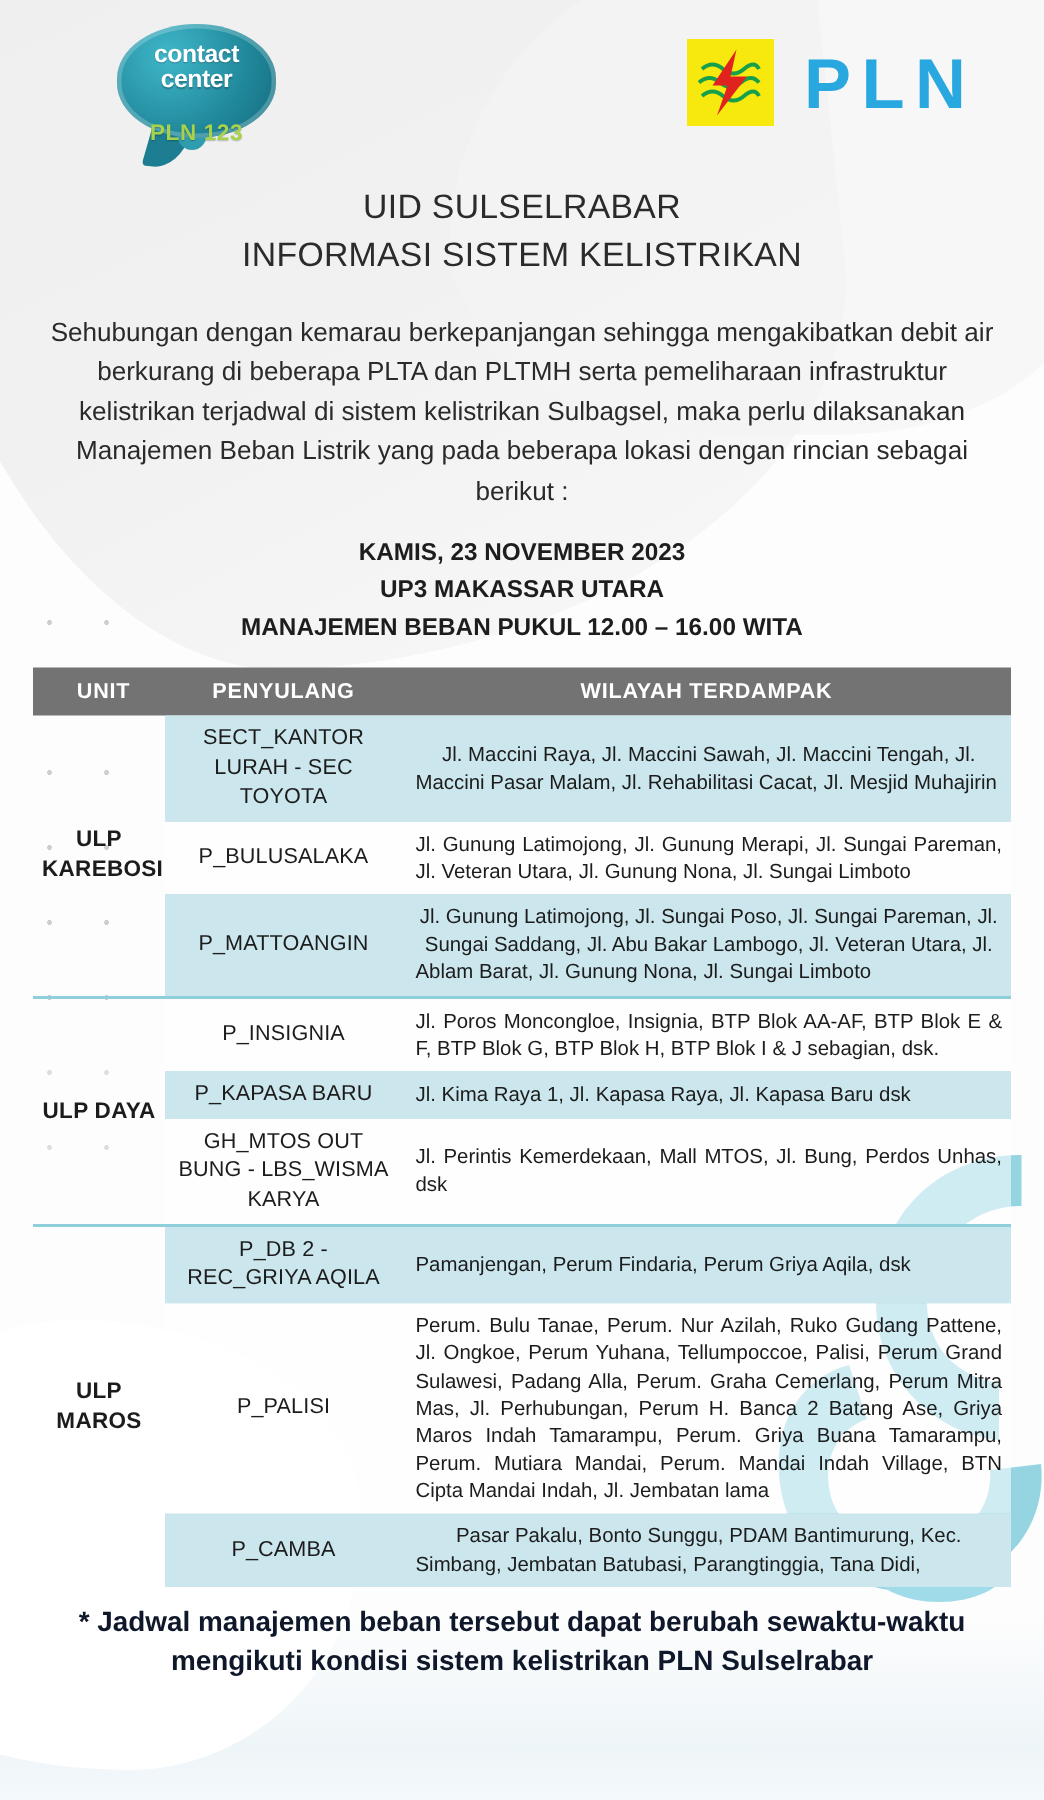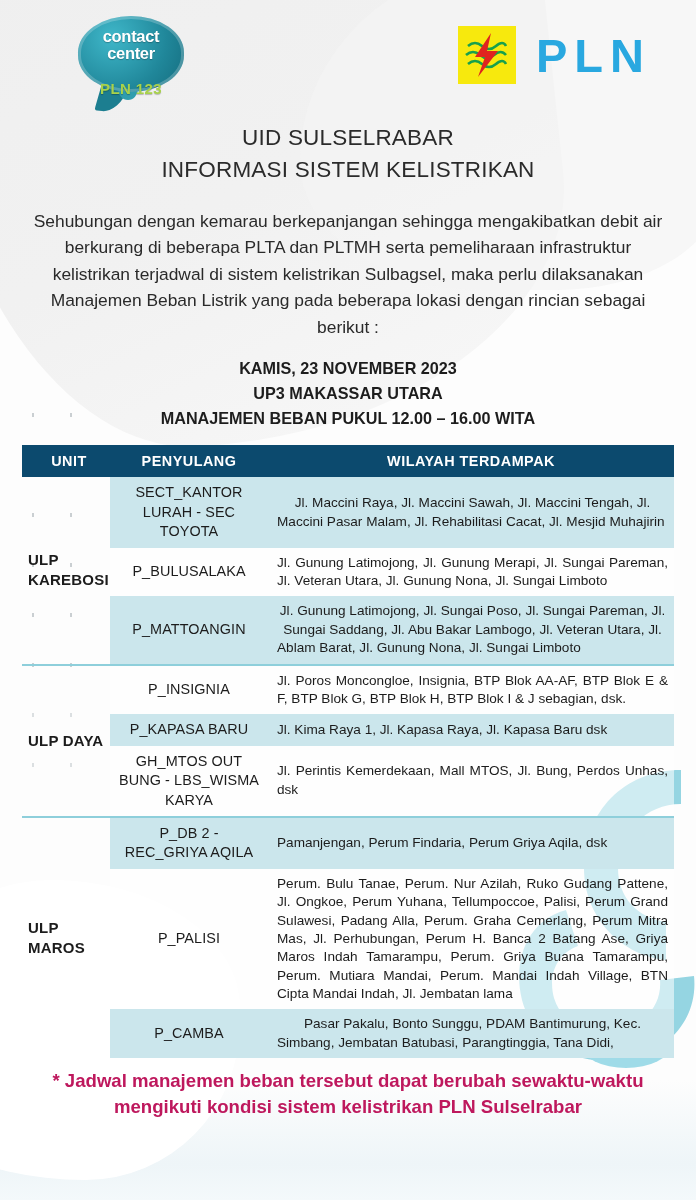--- a/index.html
+++ b/index.html
@@ -172,39 +172,39 @@
   table.sched {
     width: 100%;
     border-collapse: collapse;
     table-layout: fixed;
   }
   table.sched col.c-unit { width: 88px; }
   table.sched col.c-pen  { width: 158px; }
   table.sched col.c-wil  { width: auto; }
 
   thead th {
-    background: #0c4a6e;
+    background: #737373;
     color: #ffffff;
     font-size: 14.4px;
     font-weight: bold;
     letter-spacing: .5px;
     padding: 8px 0 8px 0;
     text-align: center;
   }
   thead th.h-unit { padding-left: 6px; }
 
   tbody td {
     font-size: 13.6px;
     color: #1c1c1c;
     vertical-align: middle;
     padding: 6px 6px;
     line-height: 1.35;
   }
   td.unit {
-    text-align: left;
+    text-align: center;
     font-weight: bold;
     font-size: 15px;
     background: transparent;
     letter-spacing: .2px;
   }
   td.pen {
     text-align: center;
     font-size: 14.4px;
     letter-spacing: .1px;
   }
@@ -220,21 +220,21 @@
   tr.sep td { border-top: 2px solid #8ecfdb; }
 
   
   .footnote {
     position: relative; z-index: 6;
     margin: 10px 16px 0 16px;
     text-align: center;
     font-weight: bold;
     font-size: 18.6px;
     line-height: 1.38;
-    color: #be185d;
+    color: #0f172a;
   }
 </style>
 </head>
 <body>
 
 <div class="poster">
 
   <div class="bg-gray-wash"></div>
   <div class="bg-gray-wash2"></div>
   <div class="bg-bottom-wash"></div>

